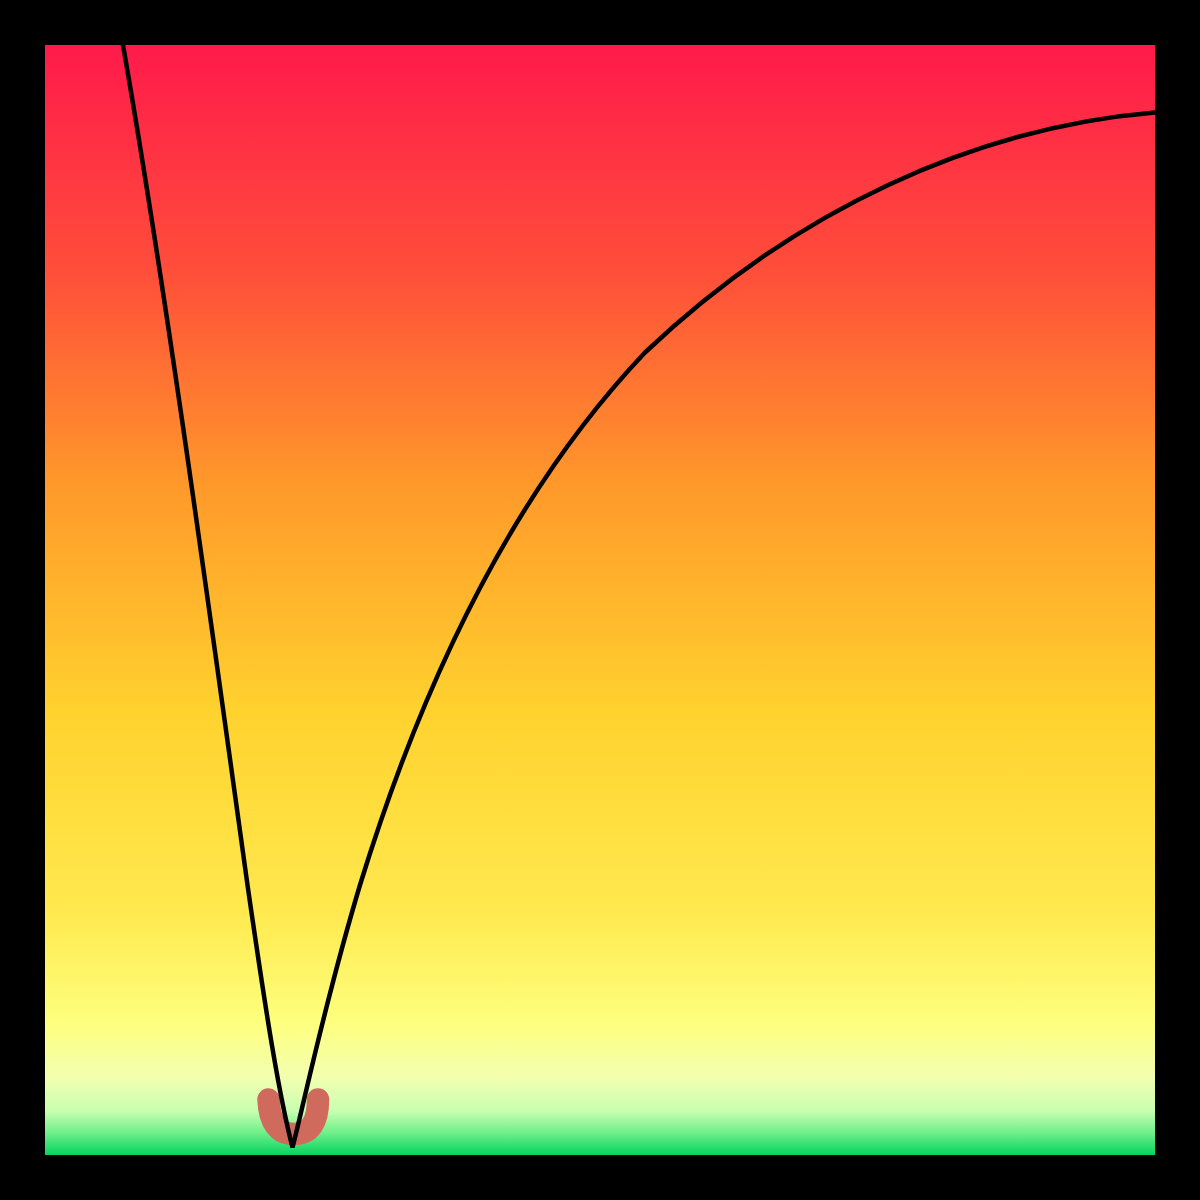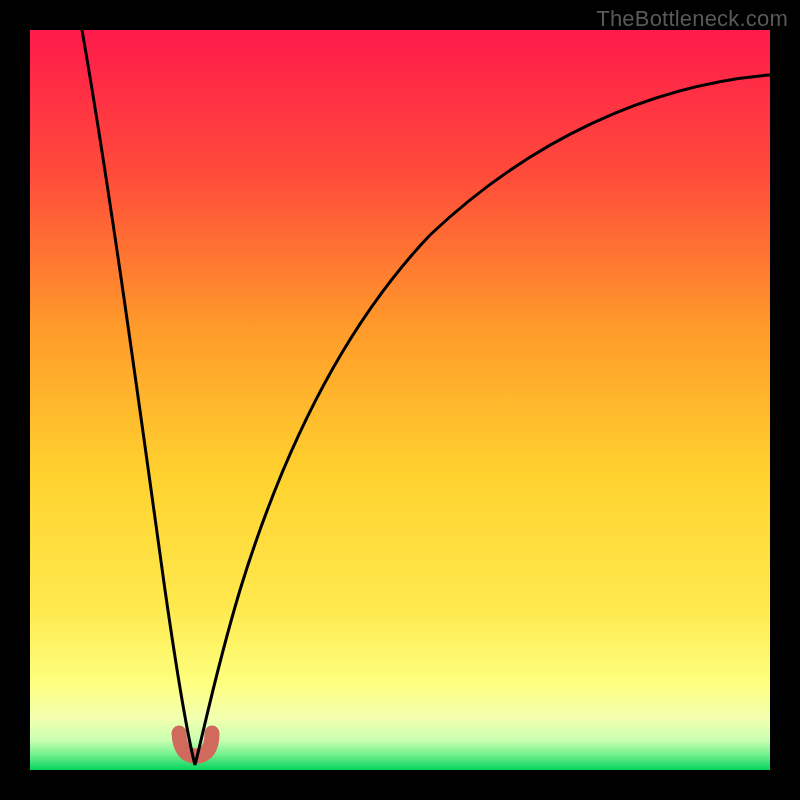--- a/index.html
+++ b/index.html
@@ -64,14 +64,13 @@
       <path d="M 149,703  Q 150,726 166,726  Q 182,726 182,703" fill="none" stroke="#cf6a5d" stroke-width="15" stroke-linecap="round"></path>
 
       <path d="M 52,0
                C 80,160 110,380 135,560
                C 148,650 156,700 165,735
                C 174,700 186,640 210,560
                C 250,430 310,300 400,205
                C 500,110 620,55 740,45" fill="none" stroke="#000000" stroke-width="3" stroke-linecap="round"></path>
     </svg>
   </div>
-  <div class="watermark">TheBottleneck.com</div>
 </div>
 
 </body></html>

